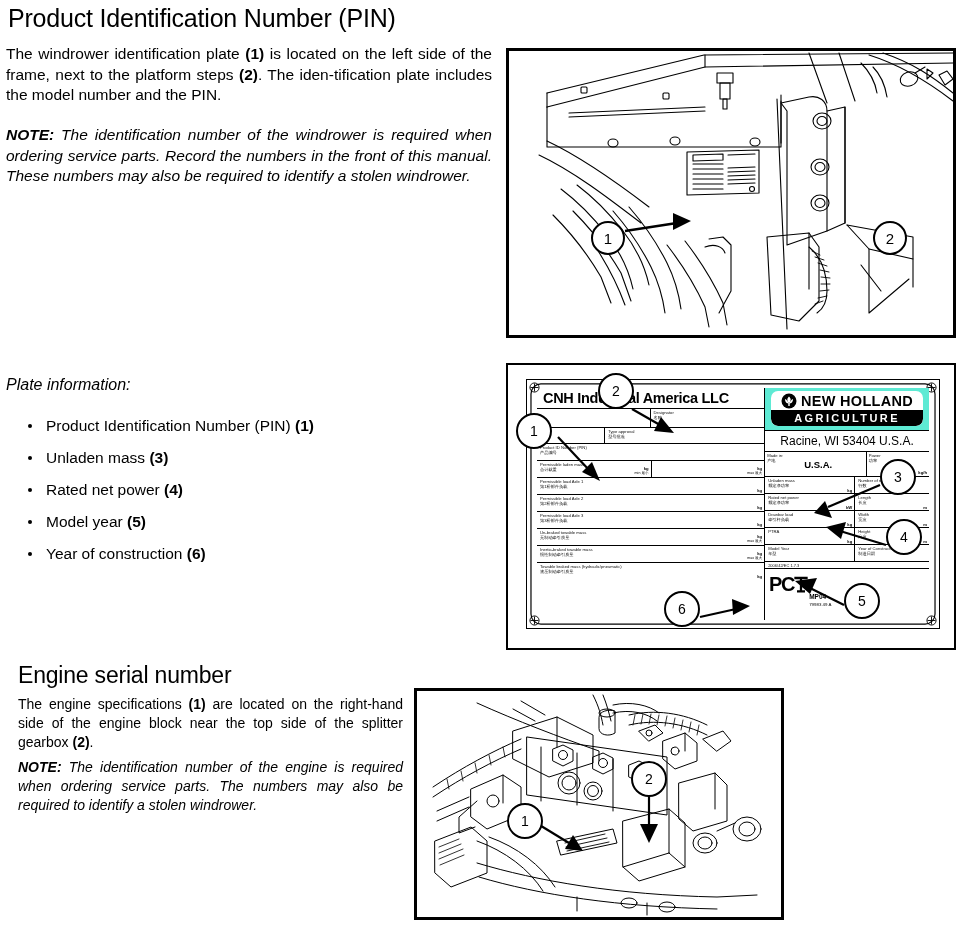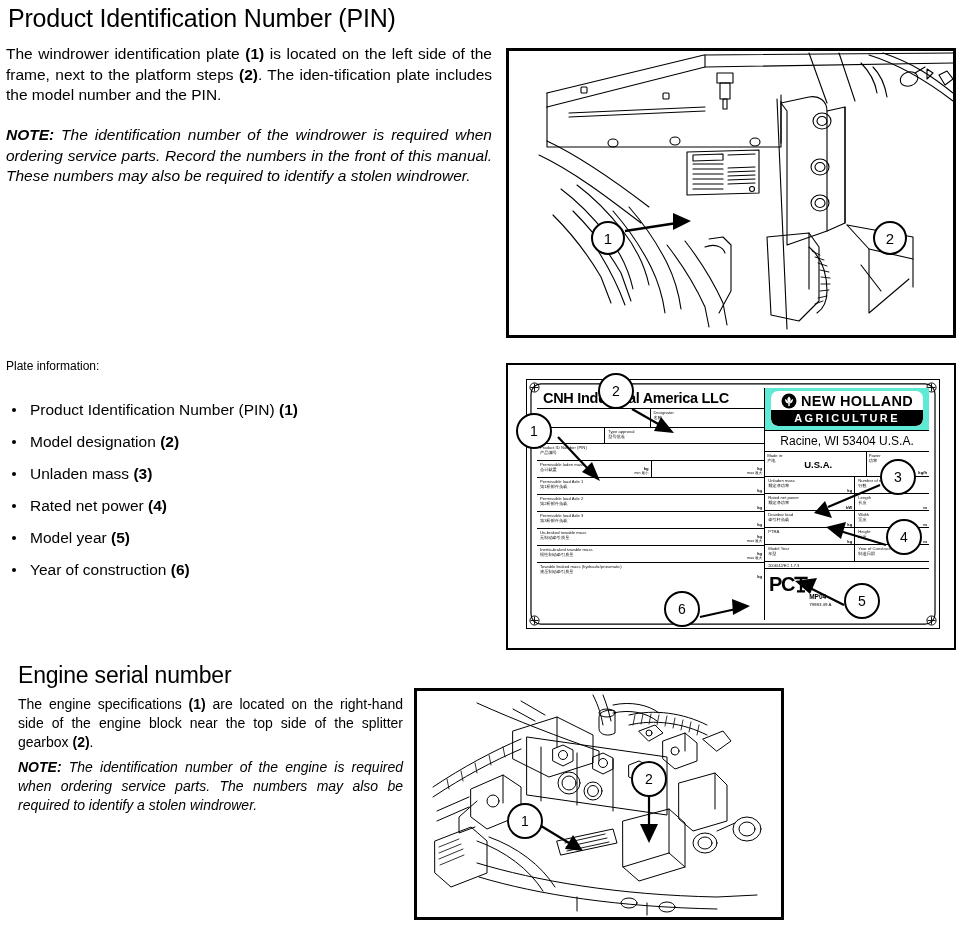--- a/index.html
+++ b/index.html
@@ -42,26 +42,27 @@
   .nlabel { font-weight: bold; }
 
   #para1 { left: 6px; top: 44px; width: 486px; }
   #para2 { left: 6px; top: 125px; width: 486px; }
 
   #eng-para1 { left: 18px; top: 695px; width: 385px; font-size: 14px; line-height: 19px; }
   #eng-para2 { left: 18px; top: 758px; width: 385px; font-size: 14px; line-height: 19px; font-style: italic; }
 
   
   #plate-info-heading {
-    position: absolute; left: 6px; top: 359px;
-    font-size: 12px;
+    position: absolute; left: 6px; top: 376px;
+    font-size: 16px;
+    font-style: italic;
   }
   #plate-list {
     position: absolute; left: 6px; top: 394px;
-    margin: 0; padding: 0; list-style: none;
+    margin: 16px; padding: 0; list-style: none;
     width: 430px;
   }
   #plate-list li {
     position: relative;
     font-size: 15.5px;
     line-height: 32px;
     padding-left: 24px;
   }
   #plate-list li::before {
     content: "";
@@ -212,21 +213,20 @@
   <div class="section-title" id="title-pin">Product Identification Number (PIN)</div>
 
   <div class="body-text" id="para1"><span>The windrower identification plate </span><span style="font-weight: bold;">(1)</span><span> is located on the left side of the frame, next to the platform steps </span><span style="font-weight: bold;">(2)</span><span>. The iden-tification plate includes the model number and the PIN.</span></div>
 
   <div class="body-text italic" id="para2"><span class="nlabel">NOTE:</span><span> The identification number of the windrower is required when ordering service parts. Record the numbers in the front of this manual.  These numbers may also be required to identify a stolen windrower.</span></div>
 
   <div id="plate-info-heading">Plate information:</div>
 
   <ul id="plate-list">
       <li><span>Product Identification Number (PIN) </span><b>(1)</b></li>
-      <li><span>Model designation </span><b>(2)</b></li>
       <li><span>Unladen mass </span><b>(3)</b></li>
       <li><span>Rated net power </span><b>(4)</b></li>
       <li><span>Model year </span><b>(5)</b></li>
       <li><span>Year of construction </span><b>(6)</b></li>
     </ul>
 
   <div class="section-title" id="title-engine">Engine serial number</div>
 
   <div class="body-text" id="eng-para1"><span>The engine specifications </span><span style="font-weight: bold;">(1)</span><span> are located on the right-hand side of the engine block near the top side of the splitter gearbox </span><span style="font-weight: bold;">(2)</span><span>.</span></div>
   <div class="body-text italic" id="eng-para2"><span class="nlabel">NOTE:</span><span> The identification number of the engine is required when ordering service parts.  The numbers may also be required to identify a stolen windrower.</span></div>

